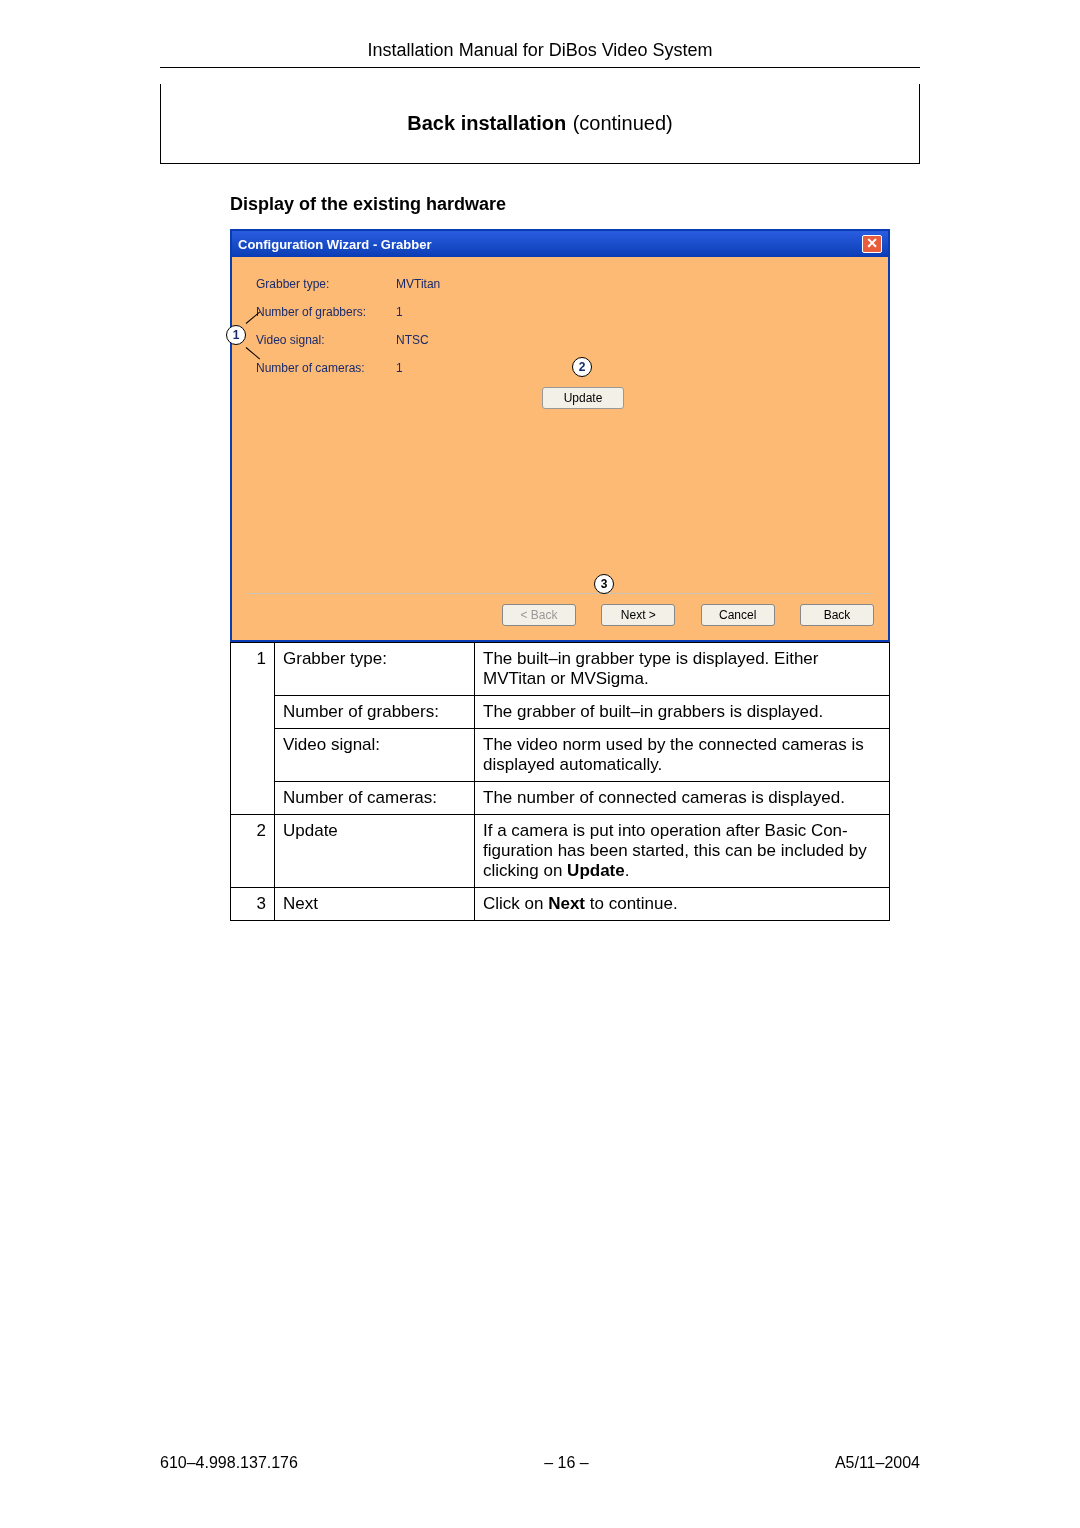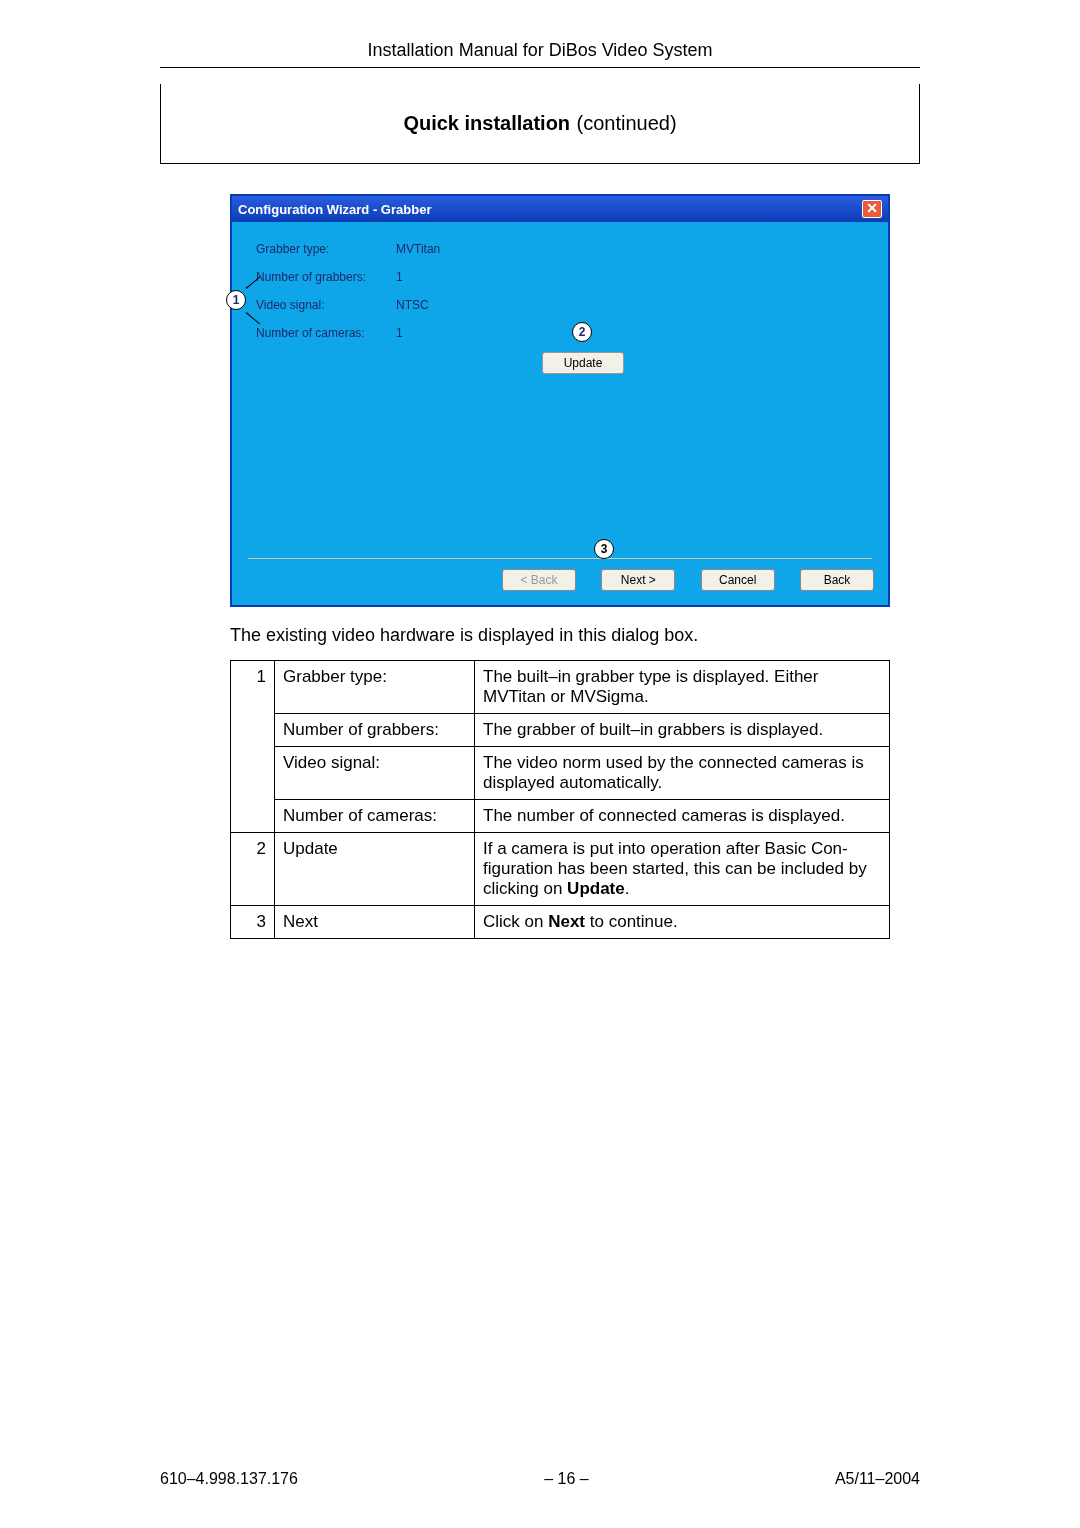--- a/index.html
+++ b/index.html
@@ -39,21 +39,21 @@
     margin-right: 0;
   }
   .subheading {
     font-weight: bold;
     font-size: 18px;
     margin-bottom: 14px;
   }
   .dlg {
     border: 2px solid #0a3db4;
     width: 660px;
-    background: #0ea5e9;
+    background: #fdba74;
     font-family: Tahoma, Arial, sans-serif;
     font-size: 12px;
     position: relative;
   }
   .dlg-titlebar {
     background: linear-gradient(#2a5de0, #0a3db4);
     color: #fff;
     padding: 4px 6px;
     display: flex;
     justify-content: space-between;
@@ -146,41 +146,42 @@
     text-align: left;
     font-weight: normal;
   }
   table.desc th { text-align: center; }
   .colno { width: 44px; text-align: right !important; }
   .colname { width: 200px; }
   .noborder-bottom { border-bottom: none !important; }
   .noborder-top { border-top: none !important; }
   .page-footer {
     position: absolute;
-    bottom: 40px;
+    bottom: 56px;
     left: 160px;
     right: 160px;
     display: flex;
     justify-content: space-between;
     font-size: 16px;
     border-top: none;
   }
 </style>
 </head>
 <body>
 
 <div class="page-header">Installation Manual for DiBos Video System</div>
 
 <div class="section-title-box">
-  <span class="section-title-bold">Quick installation</span>
+  <span class="section-title-bold">Back installation</span>
   <span class="section-title-cont">(continued)</span>
 </div>
 
 <div class="content-indent">
 
+  <div class="subheading">Display of the existing hardware</div>
 
   <div class="dlg">
     <div class="dlg-titlebar">
       <span>Configuration Wizard  - Grabber</span>
       <div class="dlg-close">✕</div>
     </div>
     <div class="dlg-body">
       <div class="hw-row">
         <div class="hw-label">Grabber type:</div>
         <div class="hw-value">MVTitan</div>
@@ -209,21 +210,20 @@
     <div class="dlg-footer" style="position:relative;">
       <div class="callout" style="position:absolute; left:362px; top:-20px;">3</div>
       <button class="dlg-btn" disabled="">&lt; Back</button>
       <button class="dlg-btn">Next &gt;</button>
       <button class="dlg-btn">Cancel</button>
       <button class="dlg-btn">Back</button>
     </div>
 
   </div>
 
-  <div class="caption">The existing video hardware is displayed in this dialog box.</div>
 
   <table class="desc">
     <tbody>
     <tr>
       <td class="colno noborder-bottom">1</td>
       <td class="colname">Grabber type:</td>
       <td>The built–in grabber type is displayed. Either MVTitan or MVSigma.</td>
     </tr>
     <tr>
       <td class="colno noborder-top noborder-bottom"></td>

